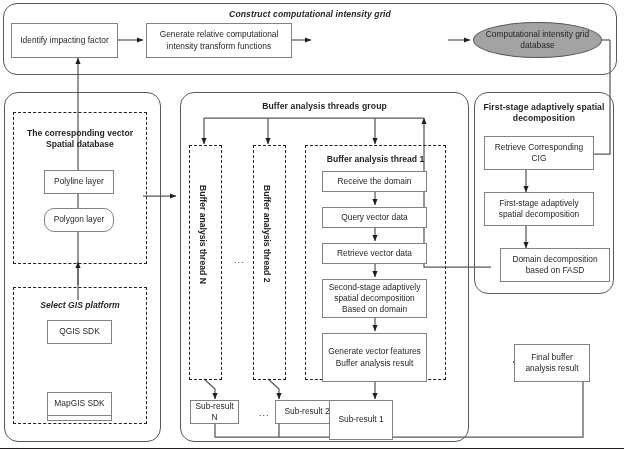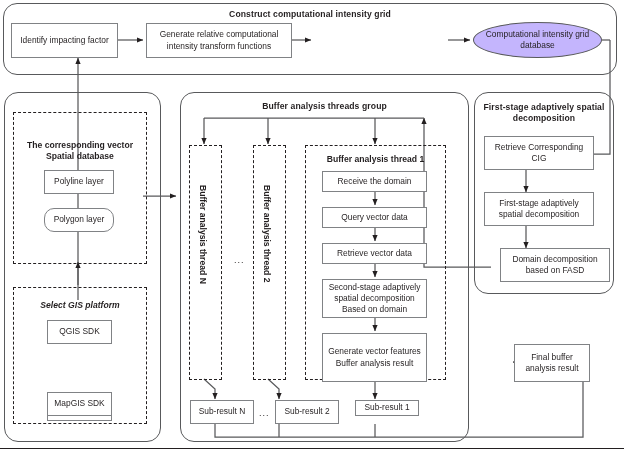--- a/index.html
+++ b/index.html
@@ -12,21 +12,21 @@
   .group{position:absolute;border:1.3px solid #58595b;border-radius:14px;background:transparent;}
   .group-title{position:absolute;width:100%;text-align:center;font-weight:bold;font-size:8.6px;
                letter-spacing:.1px;line-height:1.25;}
   .dashgroup{position:absolute;border:1.6px dashed #231f20;background:transparent;}
   .dash-title{position:absolute;width:100%;text-align:center;font-weight:bold;font-size:8.6px;line-height:1.3;}
 
   
   .box{position:absolute;border:1.1px solid #808285;background:#fff;
        display:flex;align-items:center;justify-content:center;text-align:center;
        font-size:8.4px;line-height:1.32;padding:1px 3px;box-sizing:border-box;}
-  .oval{position:absolute;border:1.2px solid #58595b;background:#c4b5fd;border-radius:50%/50%;
+  .oval{position:absolute;border:1.2px solid #58595b;background:#a3a3a3;border-radius:50%/50%;
         display:flex;align-items:center;justify-content:center;text-align:center;
         font-size:8.4px;line-height:1.32;padding:1px 6px;box-sizing:border-box;}
   .vlabel{position:absolute;font-weight:bold;font-size:8.6px;white-space:nowrap;
           transform-origin:0 0;}
   .ellipsis{position:absolute;font-size:9px;color:#231f20;letter-spacing:1px;}
   .outer-rule{position:absolute;left:0;width:624px;height:1.3px;background:#231f20;}
 </style>
 </head>
 <body>
 
@@ -80,37 +80,37 @@
       <path d="M279,424 L279,437"></path>
       <path d="M375,424 L375,437"></path>
 
       <path d="M602,40 L610,40"></path>
 
       <path d="M491,267 L491,267"></path>
     </g>
   </svg>
 
   <div class="group" style="left:3px;top:3px;width:612px;height:70px;">
-    <div class="group-title" style="top:5px;">Construct computational intensity grid</div>
+    <div class="group-title" style="top:5px;font-style:italic;">Construct computational intensity grid</div>
   </div>
 
   <div class="box" style="left:11px;top:23px;width:107px;height:35px;">
     <span>Identify  impacting factor</span>
   </div>
   <div class="box" style="left:146px;top:23px;width:146px;height:35px;">
     <span>Generate relative computational intensity transform functions</span>
   </div>
   <div class="oval" style="left:473px;top:22px;width:129px;height:36px;">
     <span>Computational intensity grid database</span>
   </div>
 
   <div class="group" style="left:4px;top:92px;width:155px;height:348px;"></div>
 
   <div class="dashgroup" style="left:13px;top:112px;width:132px;height:150px;">
-    <div class="dash-title" style="top:27px;">The corresponding vector Spatial database</div>
+    <div class="dash-title" style="top:15px;">The corresponding vector Spatial database</div>
   </div>
   <div class="box" style="left:44px;top:170px;width:70px;height:24px;">
     <span>Polyline layer</span>
   </div>
   <div class="box" style="left:44px;top:208px;width:70px;height:24px;border-radius:10px;">
     <span>Polygon layer</span>
   </div>
 
   <div class="dashgroup" style="left:13px;top:287px;width:132px;height:135px;font-style:italic;">
     <div class="dash-title" style="top:12px;">Select GIS platform</div>
@@ -155,30 +155,30 @@
   <div class="box" style="left:322px;top:243px;width:105px;height:21px;">
     <span>Retrieve vector data</span>
   </div>
   <div class="box" style="left:322px;top:279px;width:105px;height:39px;">
     <span>Second-stage adaptively spatial decomposition Based on domain</span>
   </div>
   <div class="box" style="left:322px;top:333px;width:105px;height:49px;">
     <span>Generate vector features Buffer analysis result</span>
   </div>
 
-  <div class="box" style="left:190px;top:400px;width:64px;height:24px;">
+  <div class="box" style="left:190px;top:400px;width:49px;height:24px;">
     <span>Sub-result N</span>
   </div>
   <div class="ellipsis" style="left:259px;top:408px;">
     <span>...</span>
   </div>
   <div class="box" style="left:275px;top:400px;width:64px;height:24px;">
     <span>Sub-result 2</span>
   </div>
-  <div class="box" style="left:355px;top:400px;width:64px;height:16px;">
+  <div class="box" style="left:329px;top:400px;width:64px;height:40px;">
     <span>Sub-result 1</span>
   </div>
 
   <div class="group" style="left:474px;top:92px;width:138px;height:200px;">
     <div class="group-title" style="top:9px;">First-stage adaptively spatial decomposition</div>
   </div>
   <div class="box" style="left:484px;top:136px;width:110px;height:34px;">
     <span>Retrieve Corresponding CIG</span>
   </div>
   <div class="box" style="left:484px;top:192px;width:110px;height:34px;">

